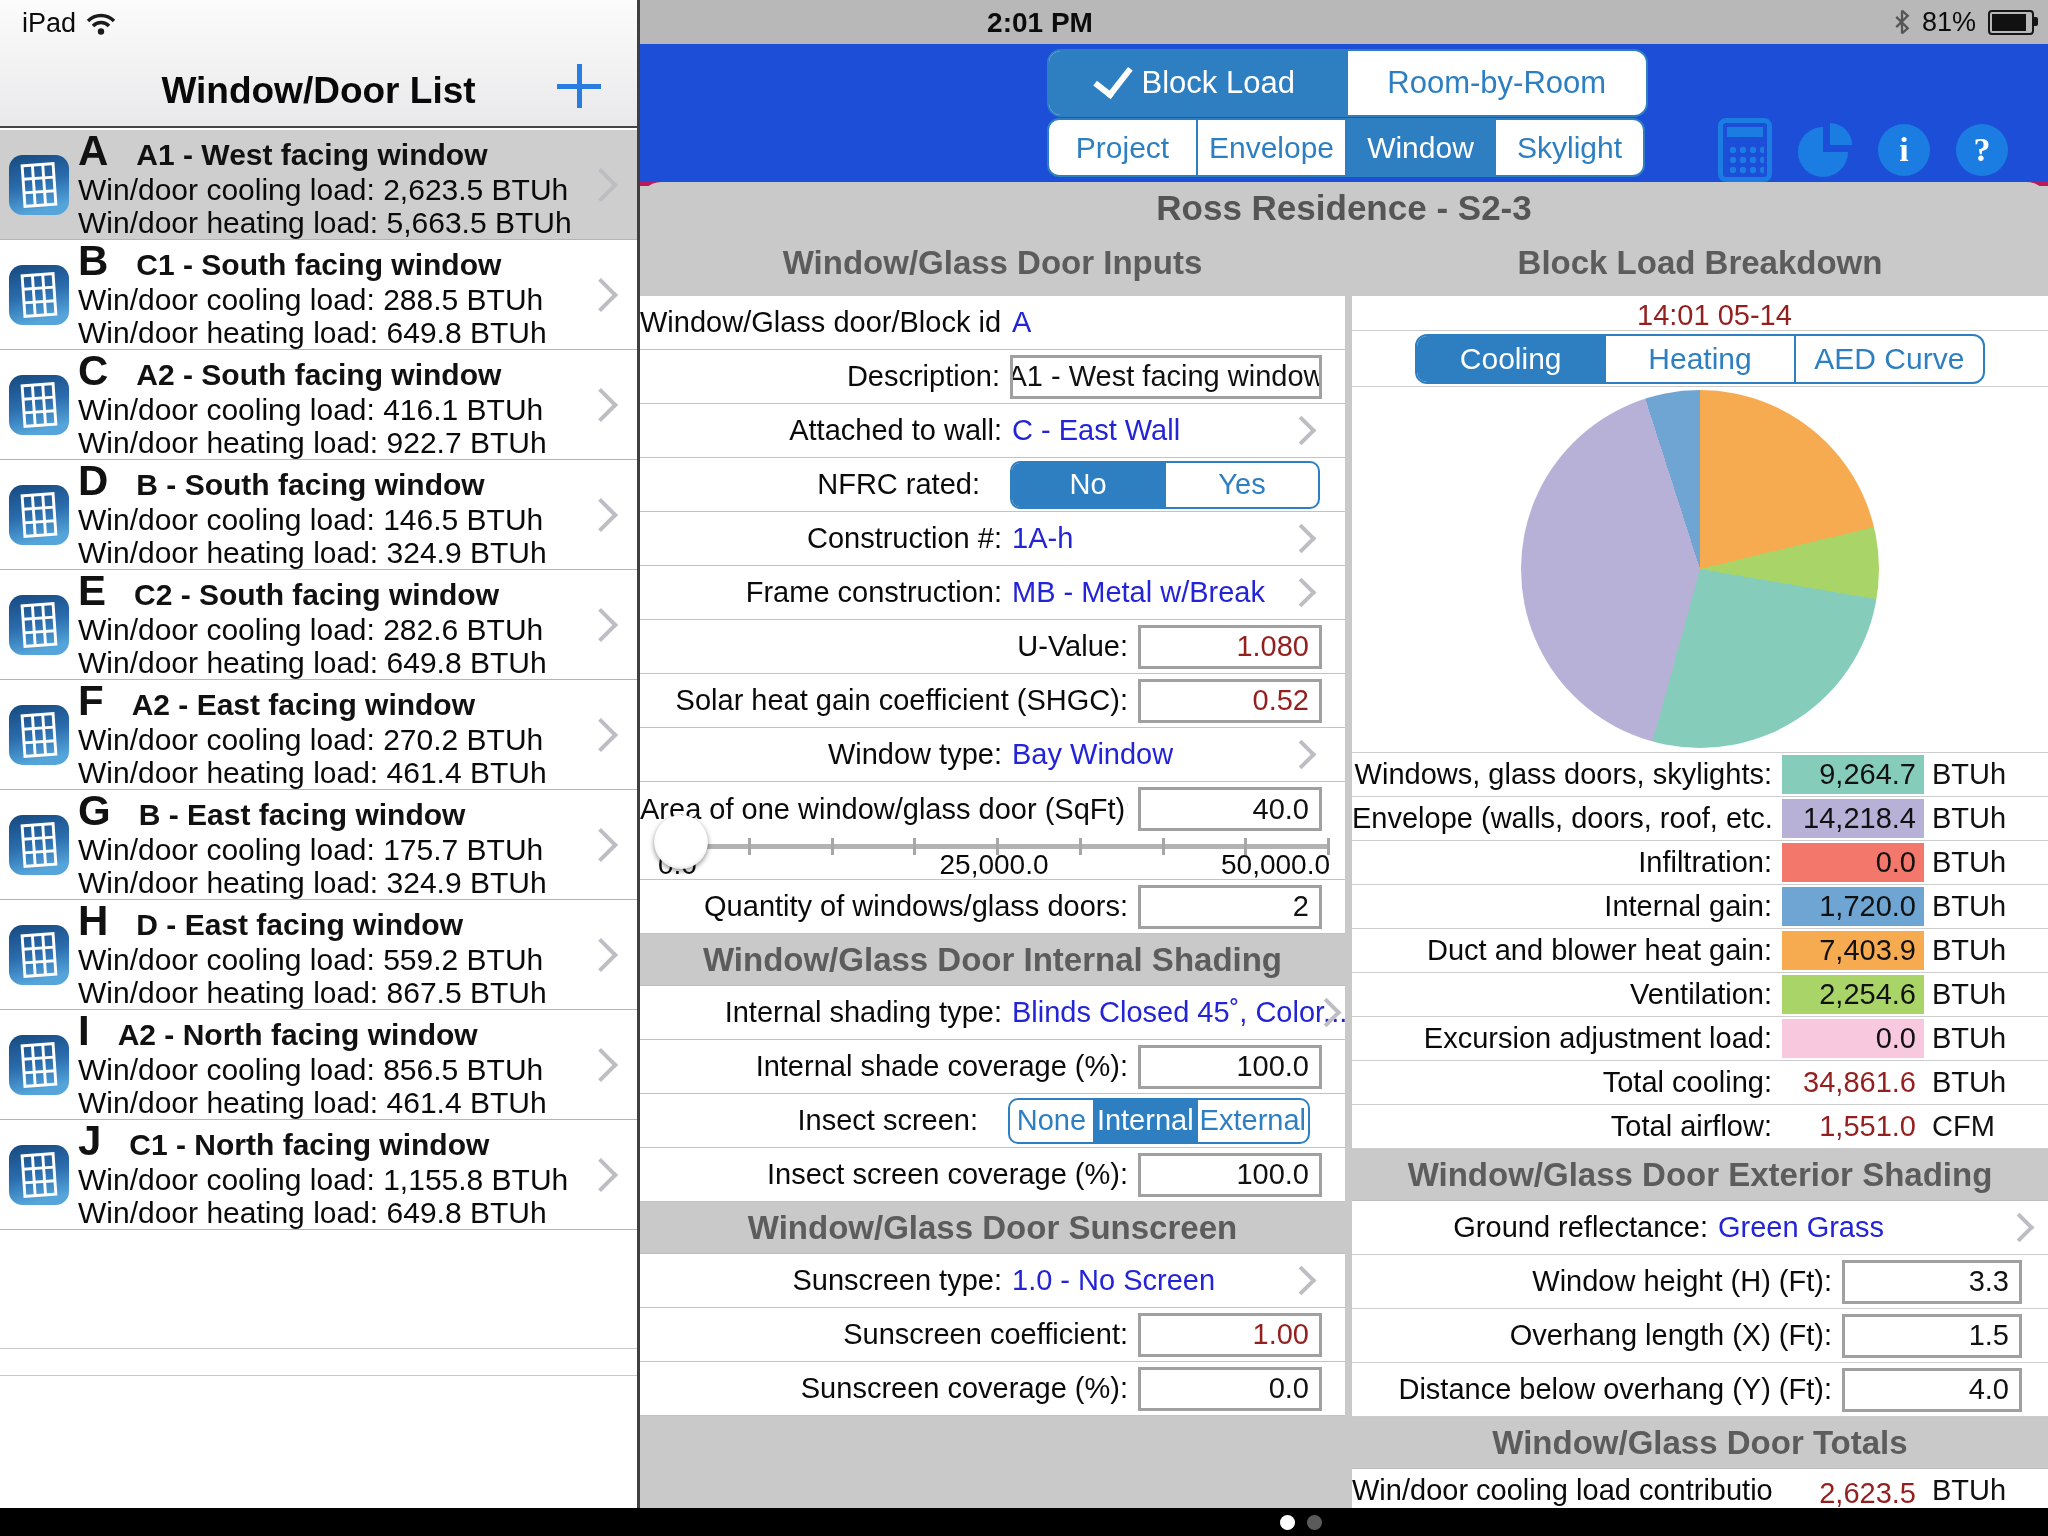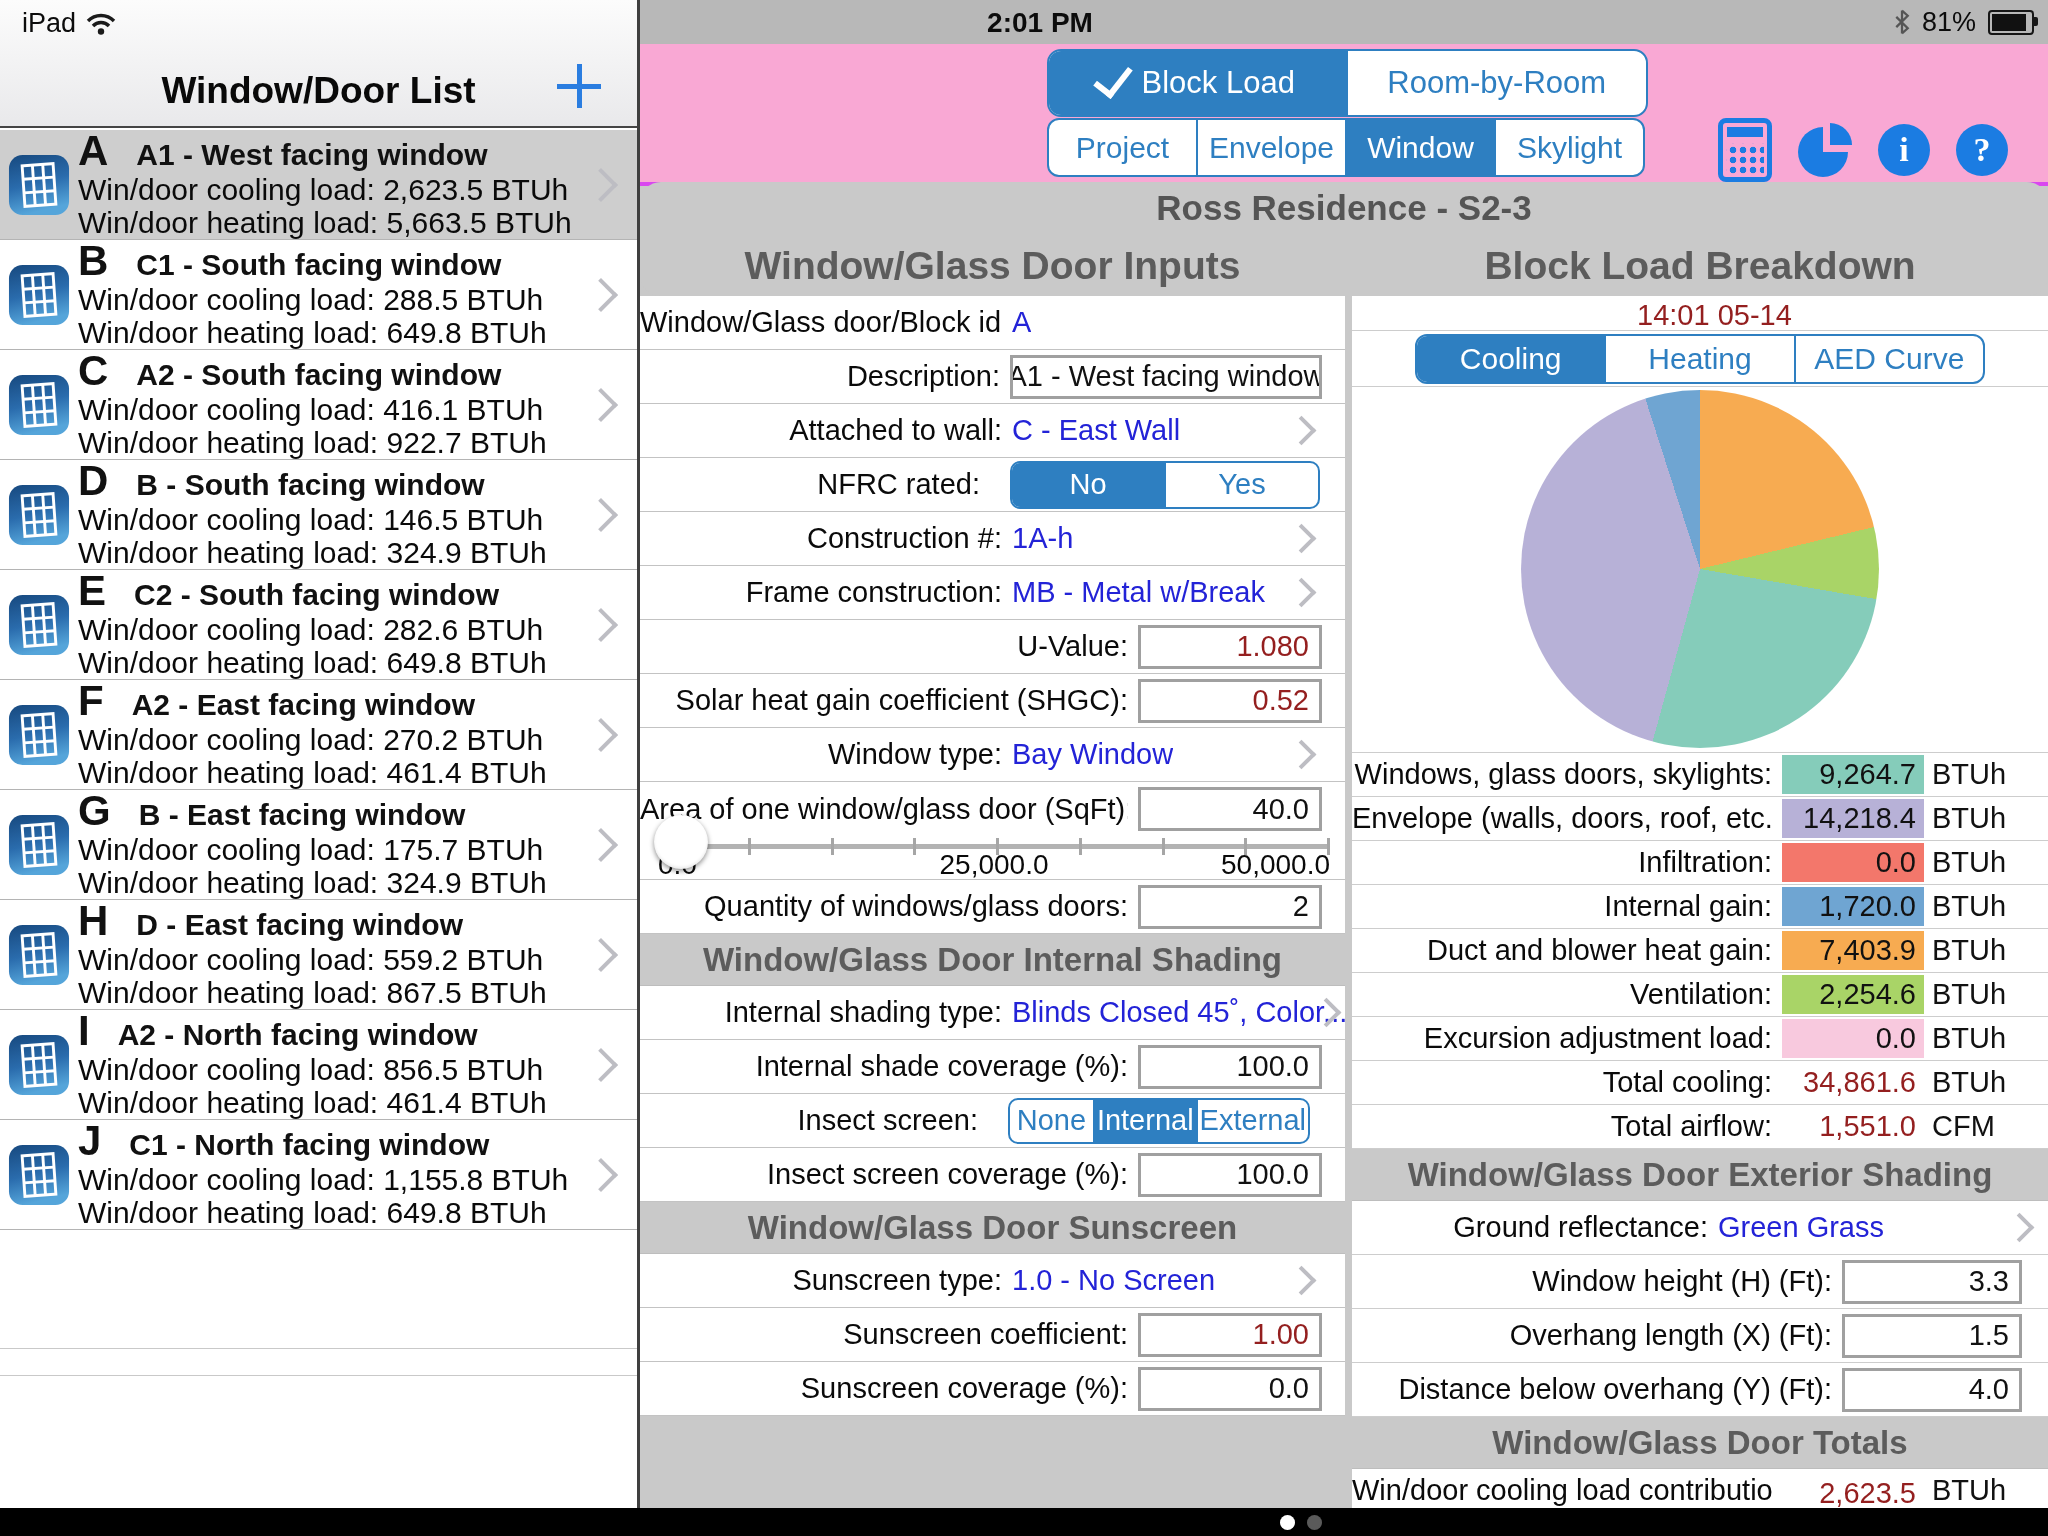--- a/index.html
+++ b/index.html
@@ -28,21 +28,21 @@
   .sep-line{position:absolute;left:0;right:0;height:1px;background:#c9c9c9;}
   
   .right{position:absolute;left:640px;top:0;width:1408px;height:1536px;background:#c9c9c9;}
   .r-status{position:absolute;left:0;top:0;right:0;height:44px;background:#b8b8b8;}
   .time{position:absolute;left:400px;top:7px;transform:translateX(-50%);font-size:28px;font-weight:bold;color:#0c0c0c;}
   .stat-right{position:absolute;right:14px;top:0;height:44px;display:flex;align-items:center;gap:12px;}
   .pct{font-size:27px;color:#0c0c0c;}
   .batt{position:relative;width:42px;height:21px;border:2px solid #161616;border-radius:4px;}
   .batt::before{content:"";position:absolute;left:2px;top:2px;bottom:2px;width:80%;background:#111;}
   .batt::after{content:"";position:absolute;right:-6px;top:5px;width:4px;height:9px;background:#161616;border-radius:0 2px 2px 0;}
-  .nav{position:absolute;left:0;top:44px;right:0;height:138px;background:#f9a8d4;border-bottom:4px solid #d946ef;box-sizing:content-box;}
+  .nav{position:absolute;left:0;top:44px;right:0;height:138px;background:#1d4ed8;border-bottom:4px solid #be185d;box-sizing:content-box;}
   .seg1{position:absolute;left:407px;top:5px;width:597px;height:64px;border:2px solid #2e7fc1;border-radius:14px;display:flex;overflow:hidden;background:#fff;}
   .seg1 .sg{flex:1;display:flex;align-items:center;justify-content:center;font-size:31px;color:#2e7fc1;}
   .seg1 .sg.on{background:#2e7fc1;color:#fff;}
   .check{width:16px;height:30px;border-right:6px solid #fff;border-bottom:6px solid #fff;transform:rotate(38deg);margin:-10px 18px 0 0;}
   .tabs{position:absolute;left:407px;top:74px;width:594px;height:55px;border:2px solid #2e7fc1;border-radius:12px;display:flex;overflow:hidden;background:#fff;}
   .tabs .tb{flex:1;display:flex;align-items:center;justify-content:center;font-size:30px;color:#2e7fc1;border-left:2px solid #2e7fc1;}
   .tabs .tb:first-child{border-left:none;}
   .tabs .tb.on{background:#2e7fc1;color:#fff;}
   .navicons{position:absolute;left:1078px;top:74px;display:flex;gap:26px;align-items:center;}
   .icon-calc{width:44px;height:54px;border:5px solid #1b7ce2;border-radius:8px;position:relative;}
@@ -51,21 +51,21 @@
      background-image:radial-gradient(#1b7ce2 3px,transparent 3.6px);background-size:10px 10px;background-position:2px 2px;}
   .icon-pie{width:54px;height:54px;position:relative;}
   .icon-pie::before{content:"";position:absolute;inset:4px 0 0 0;width:50px;height:50px;border-radius:50%;
      background:conic-gradient(transparent 0 90deg,#1b7ce2 90deg 360deg);}
   .icon-pie::after{content:"";position:absolute;right:0;top:0;width:44px;height:44px;border-radius:50%;
      background:conic-gradient(#1b7ce2 0 90deg,transparent 90deg 360deg);}
   .icon-round{width:52px;height:52px;border-radius:50%;background:#1b7ce2;color:#fff;display:flex;align-items:center;justify-content:center;
      font-family:"Liberation Serif",serif;font-weight:bold;font-size:34px;}
   .band{position:absolute;left:0;top:182px;right:0;height:114px;background:#c9c9c9;border-radius:21px;}
   .band-title{position:absolute;left:0;right:0;top:6px;text-align:center;font-size:35px;font-weight:600;color:#555;}
-  .colhdr{position:absolute;top:62px;font-size:39px;font-weight:bold;color:#5c5c5c;text-align:center;}
+  .colhdr{position:absolute;top:62px;font-size:33px;font-weight:bold;color:#5c5c5c;text-align:center;}
   .hdr-inputs{left:0;width:705px;}
   .hdr-breakdown{left:712px;width:696px;}
   
   .midcol{position:absolute;left:0;top:296px;width:705px;height:1120px;background:#fff;}
   .irow{position:relative;height:54px;box-sizing:border-box;border-bottom:1px solid #c3c3c3;display:flex;align-items:center;font-size:29px;}
   .lbl{flex:1;text-align:right;margin-right:10px;color:#0a0a0a;white-space:nowrap;overflow:hidden;}
   .vzone{position:relative;width:333px;flex:0 0 auto;display:flex;align-items:center;}
   .lnk{color:#2323d7;white-space:nowrap;overflow:hidden;}
   .vzone .chev{position:absolute;right:33px;}
   .numbox{flex:0 0 auto;width:184px;height:44px;box-sizing:border-box;border:3px solid #a0a0a0;background:#fff;

